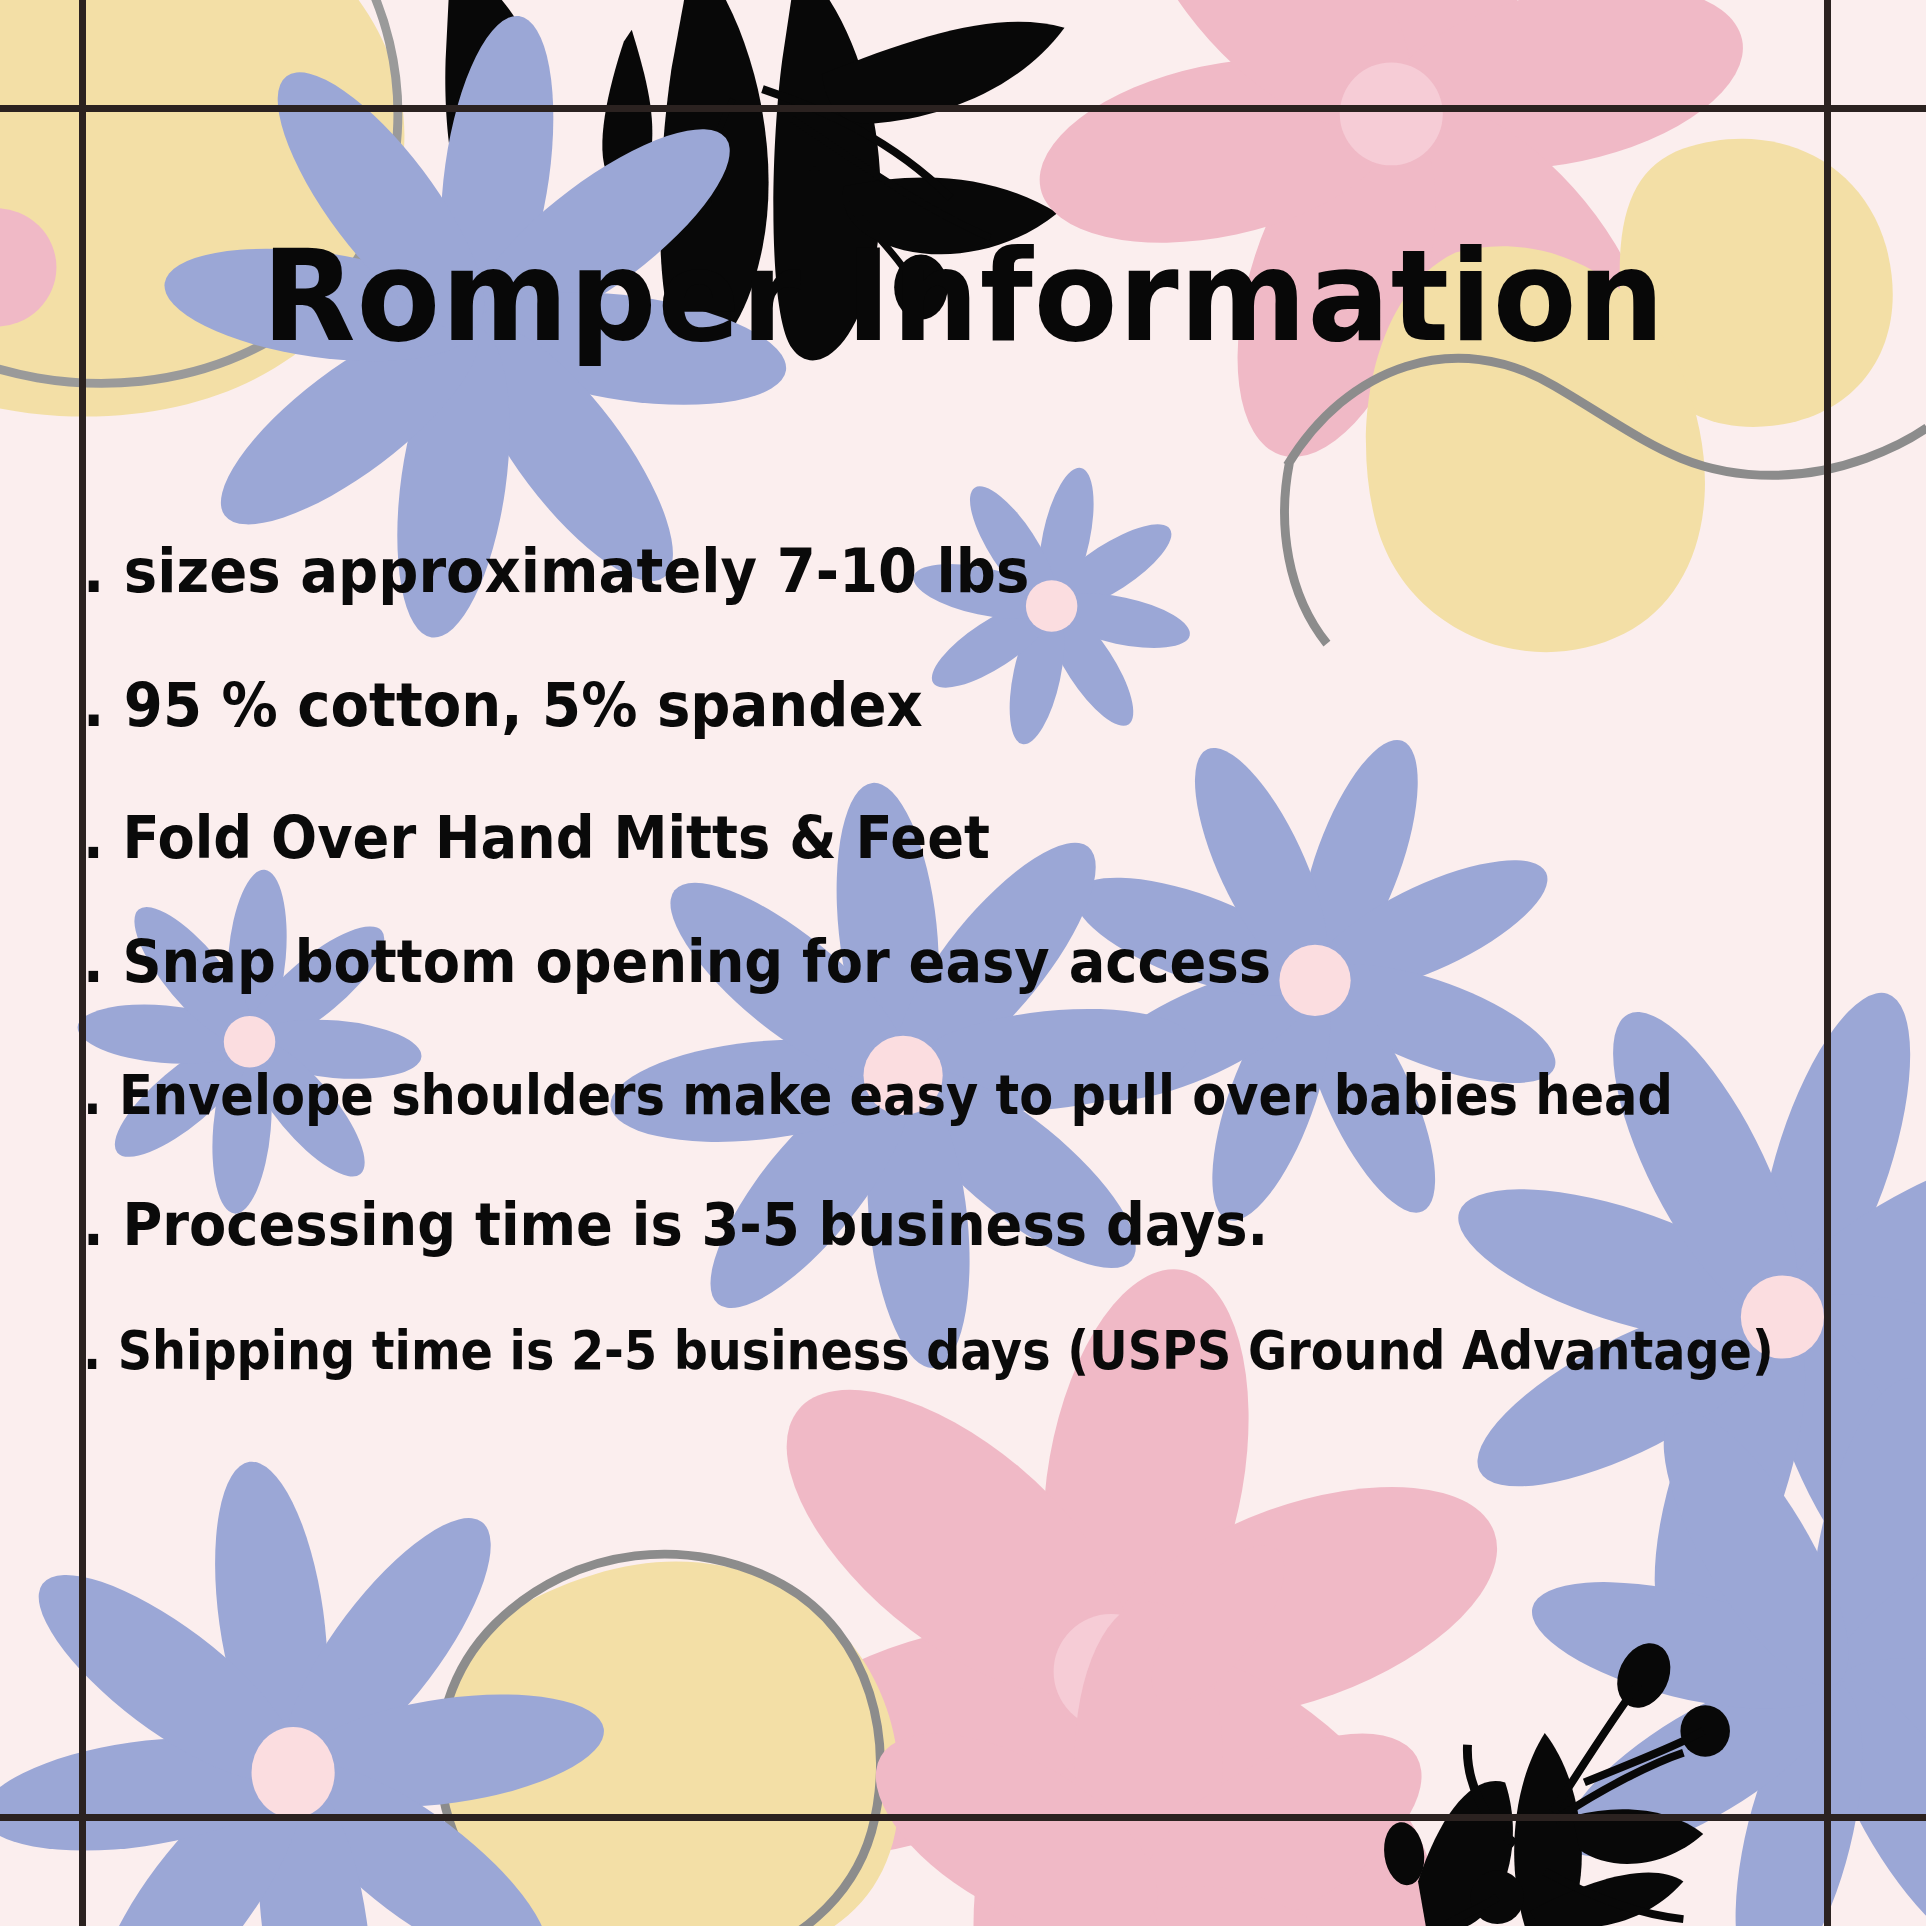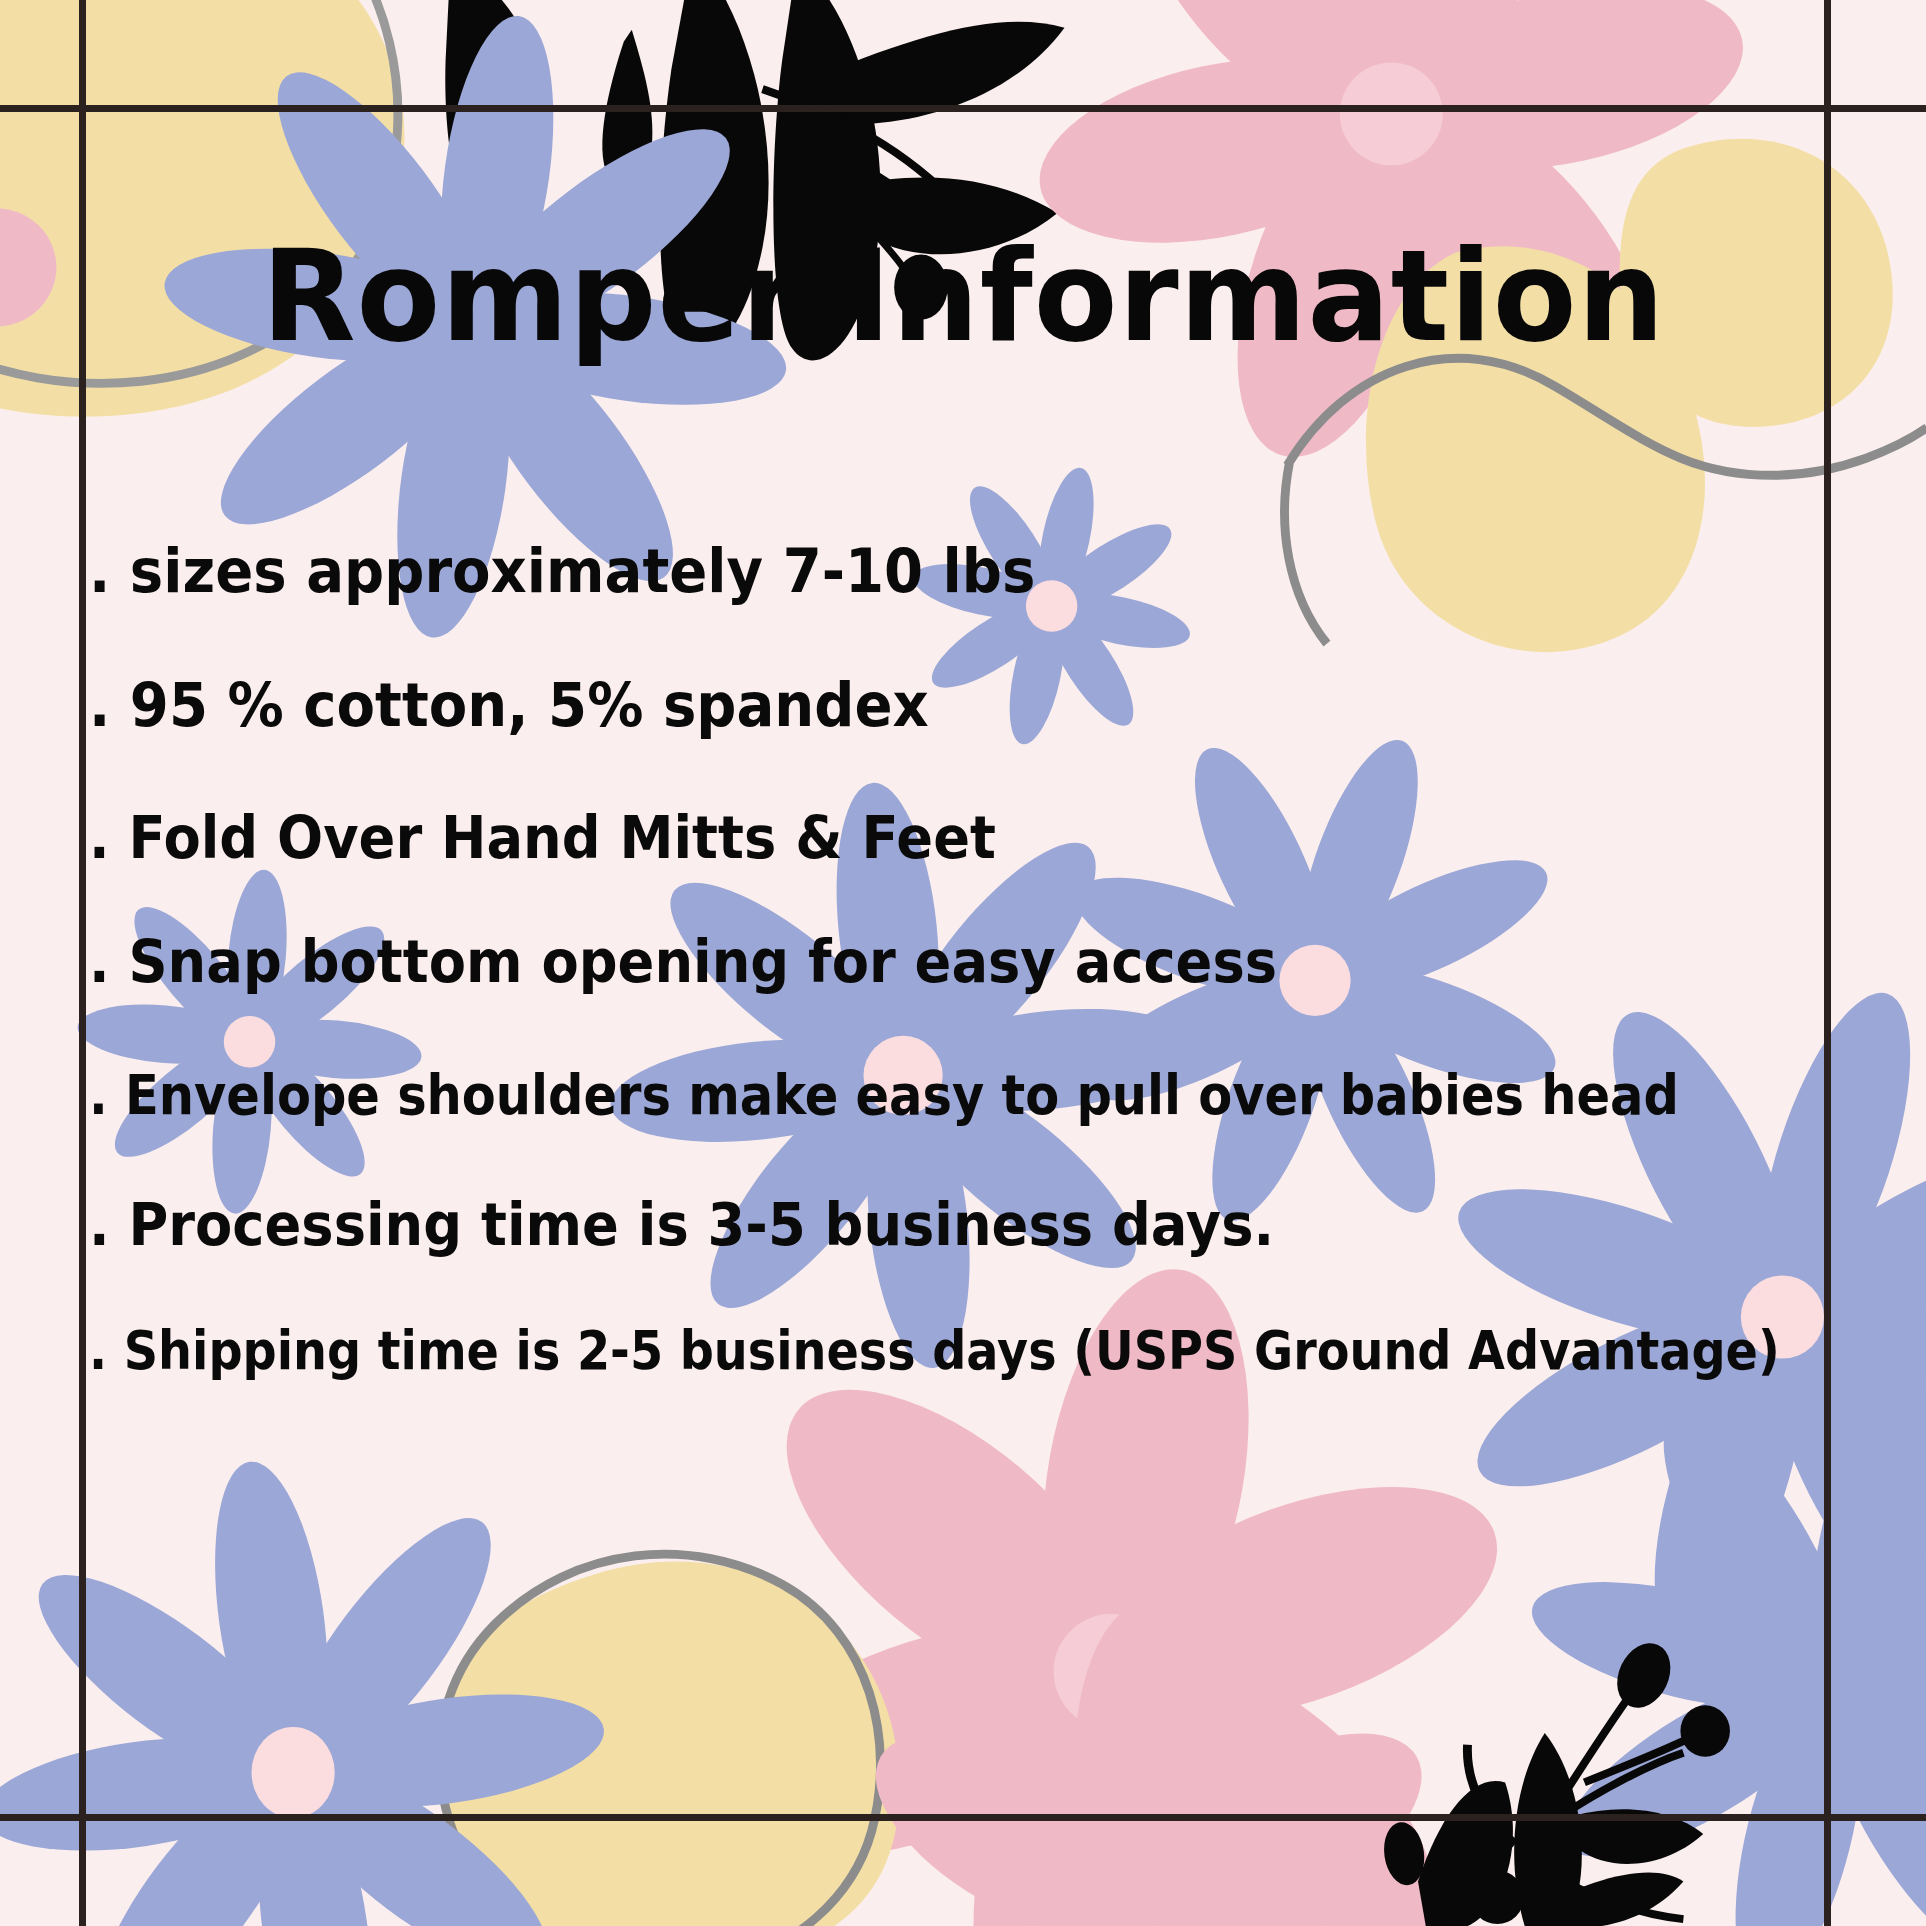--- a/index.html
+++ b/index.html
@@ -46,21 +46,21 @@
     font-size: 127px;
     font-weight: 700;
     letter-spacing: 1px;
     color: #080808;
     line-height: 1.05;
     z-index: 20;
     transform: scaleX(0.96);
   }
   .bullets {
     position: absolute;
-    left: 89px;
+    left: 83px;
     top: 535px;
     width: 1772px;
     z-index: 20;
   }
   .bullet {
     color: #0a0a0a;
     font-family: "DejaVu Sans", sans-serif;
     font-weight: 600;
     white-space: nowrap;
     transform-origin: left center;

